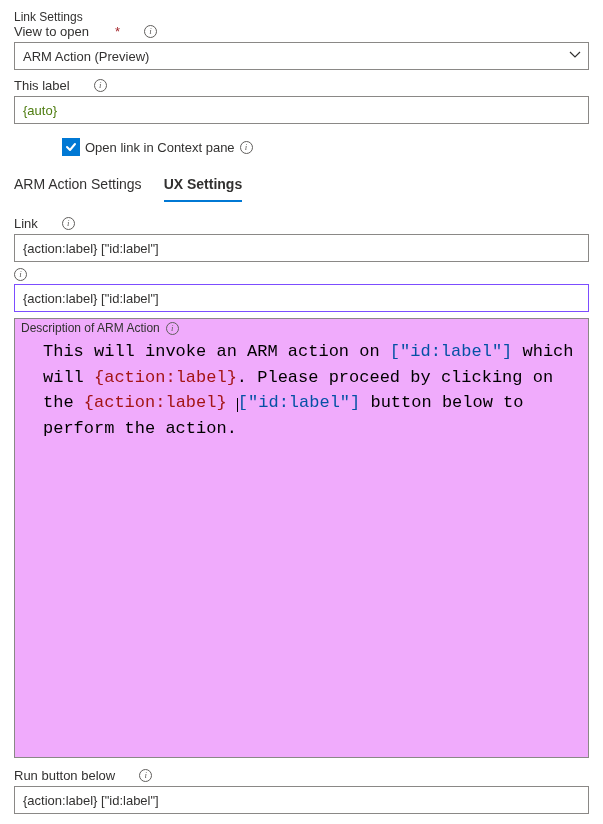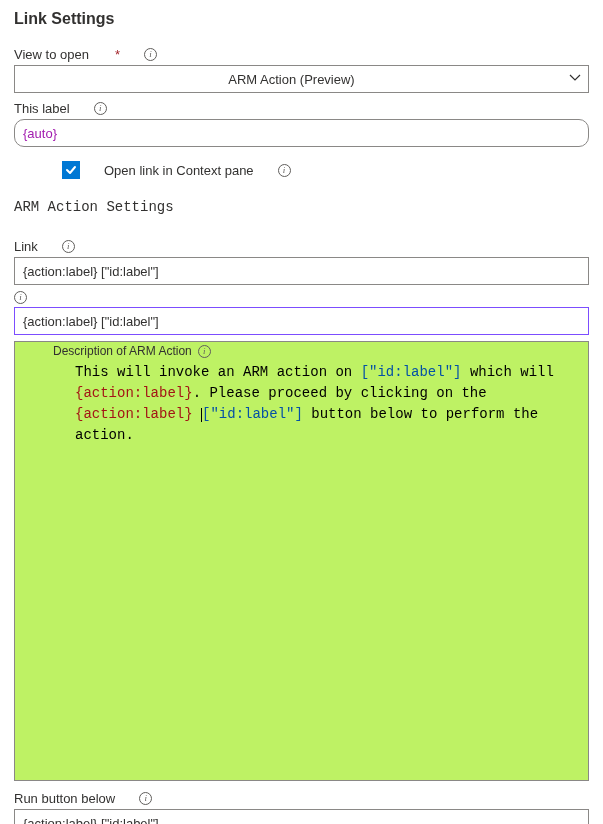--- a/index.html
+++ b/index.html
@@ -5,23 +5,23 @@
   * { box-sizing: border-box; margin: 0; padding: 0; }
   body {
     font-family: "Segoe UI", -apple-system, sans-serif;
     font-size: 13px;
     color: #323130;
     background: #fff;
     padding: 10px 14px;
     width: 603px;
   }
   .section-title {
-    font-size: 16px;
-    margin-bottom: 19px;
-    font-weight: 700;
+    font-size: 12px;
+    margin-bottom: 0;
+    font-weight: 400;
   }
   .field-label {
     font-size: 13px;
     color: #323130;
     margin-bottom: 3px;
     display: flex;
     align-items: center;
     gap: 24px;
   }
   .required { color: #a4262c; margin-left: 2px;}
@@ -48,33 +48,33 @@
     width: 100%;
     height: 28px;
     border: 1px solid #8a8886;
     background: #fff;
     padding: 0 8px;
     font-size: 13px;
     font-family: inherit;
     color: #323130;
     outline: none;
   }
-  .select { padding-right: 28px; text-align: center; cursor: pointer; }
+  .select { padding-right: 28px; text-align: left; cursor: pointer; }
   .text-input.focused { border: 1px solid #7c4dff; }
-  .text-input.readonly-style { color: #a21caf; border-radius: 10px; }
+  .text-input.readonly-style { color: #4d7c0f; }
   .chevron {
     position: absolute;
     right: 8px; top: 50%;
     transform: translateY(-50%);
     pointer-events: none;
   }
   .checkbox-row {
     display: flex;
     align-items: center;
-    gap: 24px;
+    gap: 5px;
     margin: 8px 0 14px 0;
     padding-left: 48px;
   }
   .checkbox {
     width: 18px; height: 18px;
     background: #0078d4;
     display: flex;
     align-items: center;
     justify-content: center;
     cursor: pointer;
@@ -85,42 +85,40 @@
     gap: 22px;
     border-bottom: 0;
     margin-bottom: 14px;
   }
   .tab {
     font-size: 14px;
     padding: 6px 0 8px 0;
     color: #323130;
     cursor: pointer;
     border-bottom: 2px solid transparent;
-    font-family: Liberation Mono, monospace;
   }
   .tab.active {
     font-weight: 600;
     border-bottom: 2px solid #0078d4;
   }
   .desc-wrap {
     border: 1px solid #8a8886;
-    background: #bef264;
+    background: #f0abfc;
     margin-bottom: 10px;
-    padding-left: 32px;
   }
   .desc-header {
     font-size: 12px;
     display: flex;
     align-items: center;
     gap: 6px;
     padding: 2px 6px 2px 6px;
   }
   .desc-body {
     font-family: Consolas, "Courier New", monospace;
-    font-size: 14px;
+    font-size: 17px;
     padding: 2px 10px 6px 28px;
     min-height: 420px;
     line-height: 1.5;
     white-space: normal;
     word-break: break-word;
   }
   .tok-plain { color: #000; }
   .tok-brace { color: #a31515; }
   .tok-bracket { color: #0451a5; }
   .cursor-bar {
@@ -164,20 +162,21 @@
     <svg width="12" height="12" viewBox="0 0 12 12">
         <path d="M2 6 L5 9 L10 3" stroke="#fff" stroke-width="2" fill="none" stroke-linecap="round" stroke-linejoin="round"></path>
       </svg>
   </div>
   <span>Open link in Context pane</span>
   <span class="info-icon">i</span>
 </div>
 
 <div class="tabs">
   <div class="tab">ARM Action Settings</div>
+  <div class="tab active">UX Settings</div>
 </div>
 
 <div class="field-label">
   <span>Link</span>
   <span class="info-icon">i</span>
 </div>
 <input class="text-input mb6" value="{action:label} [&quot;id:label&quot;]" style="">
 
 <div class="field-label">
   <span class="info-icon">i</span>

